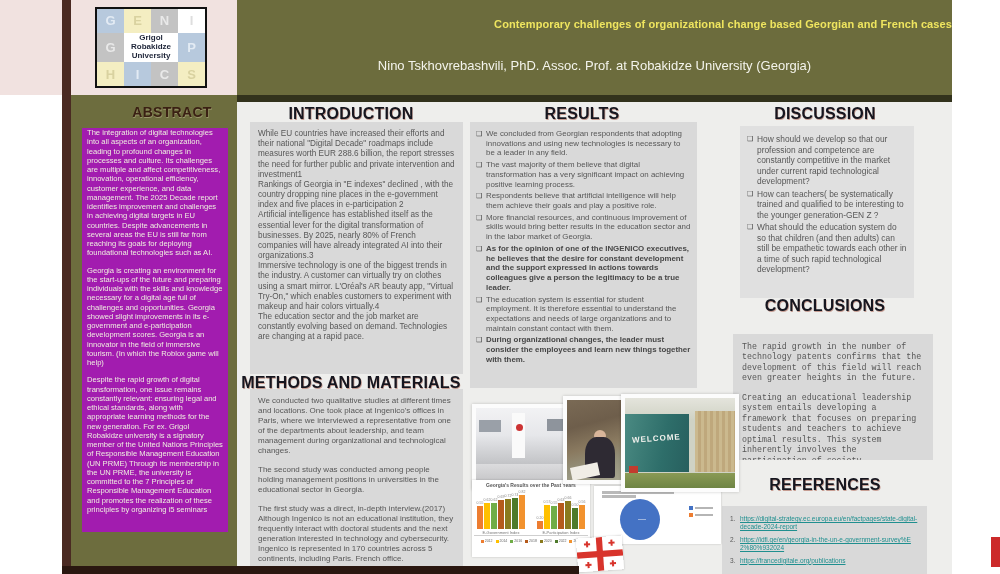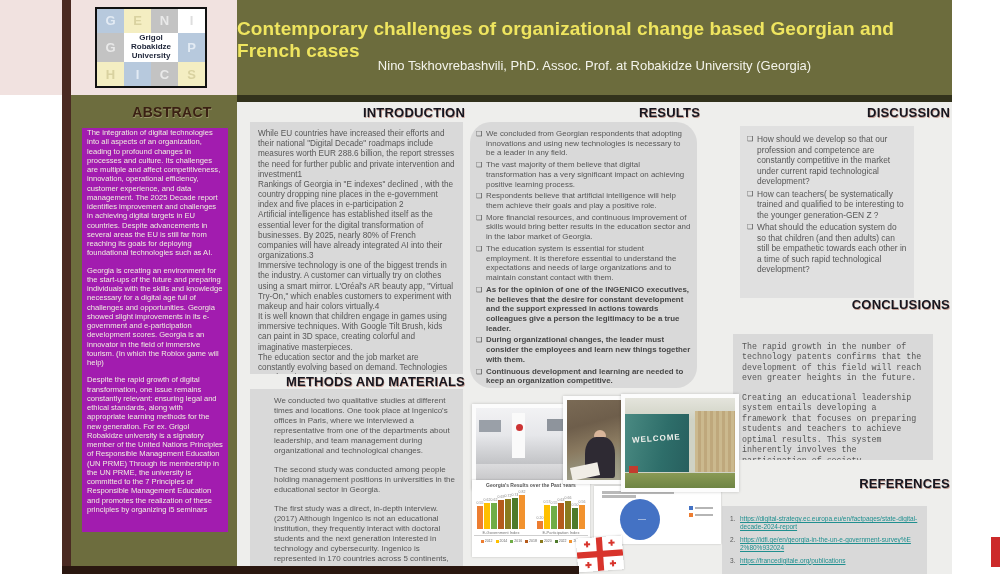--- a/index.html
+++ b/index.html
@@ -18,52 +18,52 @@
   .t-blue{background:#b7c9dd;color:#e3ebf4;}
   .t-yellow{background:#f4eec2;color:#d9d2a0;}
   .t-gray{background:#c3c3c3;color:#e9e9e9;}
   .t-white{background:#ffffff;color:#dedede;}
   .logo-name{grid-column:2/4;background:#ffffff;display:flex;align-items:center;justify-content:center;
              text-align:center;font-weight:bold;font-size:8px;line-height:1.1;color:#1d2438;padding:0 2px;}
 
   
   .header{left:237px;top:0;width:715px;height:95px;background:#6c6c3d;}
   .header-underline{left:237px;top:95px;width:715px;height:7px;background:#32321c;z-index:4;}
-  .title{position:absolute;left:0;right:0;top:18px;text-align:left;color:#efe55f;
-         font-weight:bold;font-size:19px;letter-spacing:0.1px;}
+  .title{position:absolute;left:0;right:0;top:18px;text-align:right;color:#efe55f;
+         font-weight:bold;font-size:11px;letter-spacing:0.1px;}
   .author{position:absolute;left:0;right:0;top:58px;text-align:center;color:#f4f4ec;font-size:13px;}
 
   
   .sidebar{left:71px;top:95px;width:166px;height:471px;background:#6d6d3e;z-index:3;}
   .h-side{position:absolute;left:0;width:166px;text-align:center;margin:0;font-size:14px;
           font-weight:bold;letter-spacing:0.3px;}
   .h-abstract{top:9px;color:#3a2013;text-shadow:0.5px 0.5px 0 rgba(235,225,190,0.35);margin-left:18px;}
   .h-contact{top:472px;color:#fde047;text-shadow:1px 1px 0 rgba(40,20,10,0.6);}
   .abstract-panel{position:absolute;left:11px;top:33px;width:146px;height:404px;background:#a21caf;
                   color:#efeee0;font-size:7.6px;line-height:1.22;padding:0 5px;box-sizing:border-box;
                   overflow:hidden;}
   .abstract-panel p{margin:0 0 8px 0;}
   .bottom-bar{left:62px;top:566px;width:517px;height:8px;background:#2a1710;z-index:6;}
 
   
   .main-bg{left:237px;top:102px;width:715px;height:472px;background:#eeeeec;}
-  .h-main{position:absolute;margin:0;text-align:right;font-size:13px;font-weight:bold;
+  .h-main{position:absolute;margin:0;text-align:center;font-size:16px;font-weight:bold;
           color:#16161f;letter-spacing:0.2px;text-shadow:0.6px 0.6px 0 rgba(150,60,40,0.45);}
   .panel{position:absolute;background:#d9d9d9;box-sizing:border-box;overflow:hidden;color:#575757;}
 
   .h-introduction{left:237px;top:105px;width:228px;}
   .intro-panel{left:250px;top:122px;width:213px;height:252px;padding:7px 8px;font-size:8.2px;line-height:1.24;}
   .intro-panel p{margin:0;}
 
   .h-methods{left:237px;top:374px;width:228px;}
   .methods-panel{left:250px;top:389px;width:213px;height:177px;padding:7px 8px;font-size:8px;line-height:1.25;}
-  .methods-panel p{margin:0 0 9px 16px;}
+  .methods-panel p{margin:0 0 9px 0;}
 
   .h-results{left:464px;top:105px;width:236px;}
-  .results-panel{left:470px;top:122px;width:227px;height:266px;padding:7px 6px;font-size:7.9px;line-height:1.23;border-radius:21px;}
+  .results-panel{left:470px;top:122px;width:227px;height:266px;padding:7px 6px;font-size:7.9px;line-height:1.23;}
   ul.blist{list-style:none;margin:0;padding:0;}
   ul.blist li{display:flex;margin:0 0 2px 0;}
   ul.blist .bm{flex:0 0 10px;font-size:7px;line-height:1.4;color:#3c3c3c;}
   ul.blist .b{font-weight:bold;color:#474747;}
 
   .h-discussion{left:700px;top:105px;width:250px;}
   .discussion-panel{left:740px;top:126px;width:174px;height:172px;padding:8px 7px;font-size:8.4px;
                     line-height:1.25;background:#e0e0e0;}
   .h-conclusions{left:700px;top:297px;width:250px;}
   .conclusions-panel{left:733px;top:334px;width:200px;height:126px;padding:8px 9px;font-size:8.3px;line-height:1.26;}
@@ -178,21 +178,20 @@
     <h2 class="h-side h-contact">CONTACT</h2>
   </aside>
   <div class="abs bottom-bar"></div>
 
   <h2 class="h-main h-introduction">INTRODUCTION</h2>
   <div class="panel intro-panel">
     <p>While EU countries have increased their efforts and their national "Digital Decade"  roadmaps include measures worth EUR 288.6 billion, the report stresses the need for further public and private intervention and investment1</p>
     <p>Rankings of Georgia  in "E indexes" declined , with the country dropping nine places in the e-government index and five places in e-participation 2</p>
     <p>Artificial intelligence has established itself as the essential lever for the digital transformation of businesses. By 2025, nearly 80% of French companies will have already integrated AI into their organizations.3</p>
     <p>Immersive technology is one of the biggest trends in the industry. A customer can virtually try on clothes using a smart mirror. L'Oréal's AR beauty app, "Virtual Try-On," which enables customers to experiment with makeup and hair colors virtually.4</p>
-    <p>It is well known that children engage in games using immersive techniques. With Google Tilt Brush, kids can paint in 3D space, creating colorful and imaginative masterpieces.</p>
     <p>The education sector and the job market are constantly evolving based on demand. Technologies are changing at a rapid pace.</p>
   </div>
   <h2 class="h-main h-methods">METHODS AND MATERIALS</h2>
   <div class="panel methods-panel">
     <p>We conducted two qualitative studies at different times and locations. One took place at Ingenico's offices in Paris, where we interviewed a representative from one of the departments about leadership, and team management during organizational and  technological changes.</p>
     <p>The second study was conducted among people holding management positions in universities in the educational sector in Georgia.</p>
     <p>The first study was a direct, in-depth interview.(2017) Although Ingenico is not an educational institution, they frequently interact with doctoral students and the next generation interested in technology and cybersecurity. Ingenico is represented in 170 countries across 5 continents, including Paris. French office.</p>
   </div>
 
   <h2 class="h-main h-results">RESULTS</h2>
@@ -209,33 +208,29 @@
       <li>
           <span class="bm">❑</span>
           <span>Respondents believe that artificial intelligence will help them achieve their goals and play a positive role.</span>
         </li>
       <li>
           <span class="bm">❑</span>
           <span>More financial resources,  and continuous improvement of skills would bring better results in the education sector and in the labor market  of Georgia.</span>
         </li>
       <li>
           <span class="bm">❑</span>
+          <span class="b">As for the opinion of one of the INGENICO executives, he believes that the desire for constant development and the support expressed in actions towards colleagues give a person the legitimacy to be a true leader.</span>
+        </li>
+      <li>
+          <span class="bm">❑</span>
           <span>The education system is essential for student employment. It is therefore essential to understand the expectations and needs of large organizations and to maintain constant contact with them.</span>
         </li>
       <li>
           <span class="bm">❑</span>
-          <span class="b">As for the opinion of one of the INGENICO executives, he believes that the desire for constant development and the support expressed in actions towards colleagues give a person the legitimacy to be a true leader.</span>
-        </li>
-      <li>
-          <span class="bm">❑</span>
           <span class="b">During organizational changes, the leader must consider the employees and learn new things together with them.</span>
-        </li>
-      <li>
-          <span class="bm">❑</span>
-          <span class="b">Continuous development and learning are needed to keep an organization competitive.</span>
         </li>
     </ul>
   </div>
 
   <div class="photo office">
     <i class="win"></i>
     <i class="win2"></i>
     <i class="pillar"></i>
     <i class="reddot"></i>
     <i class="counter"></i>

